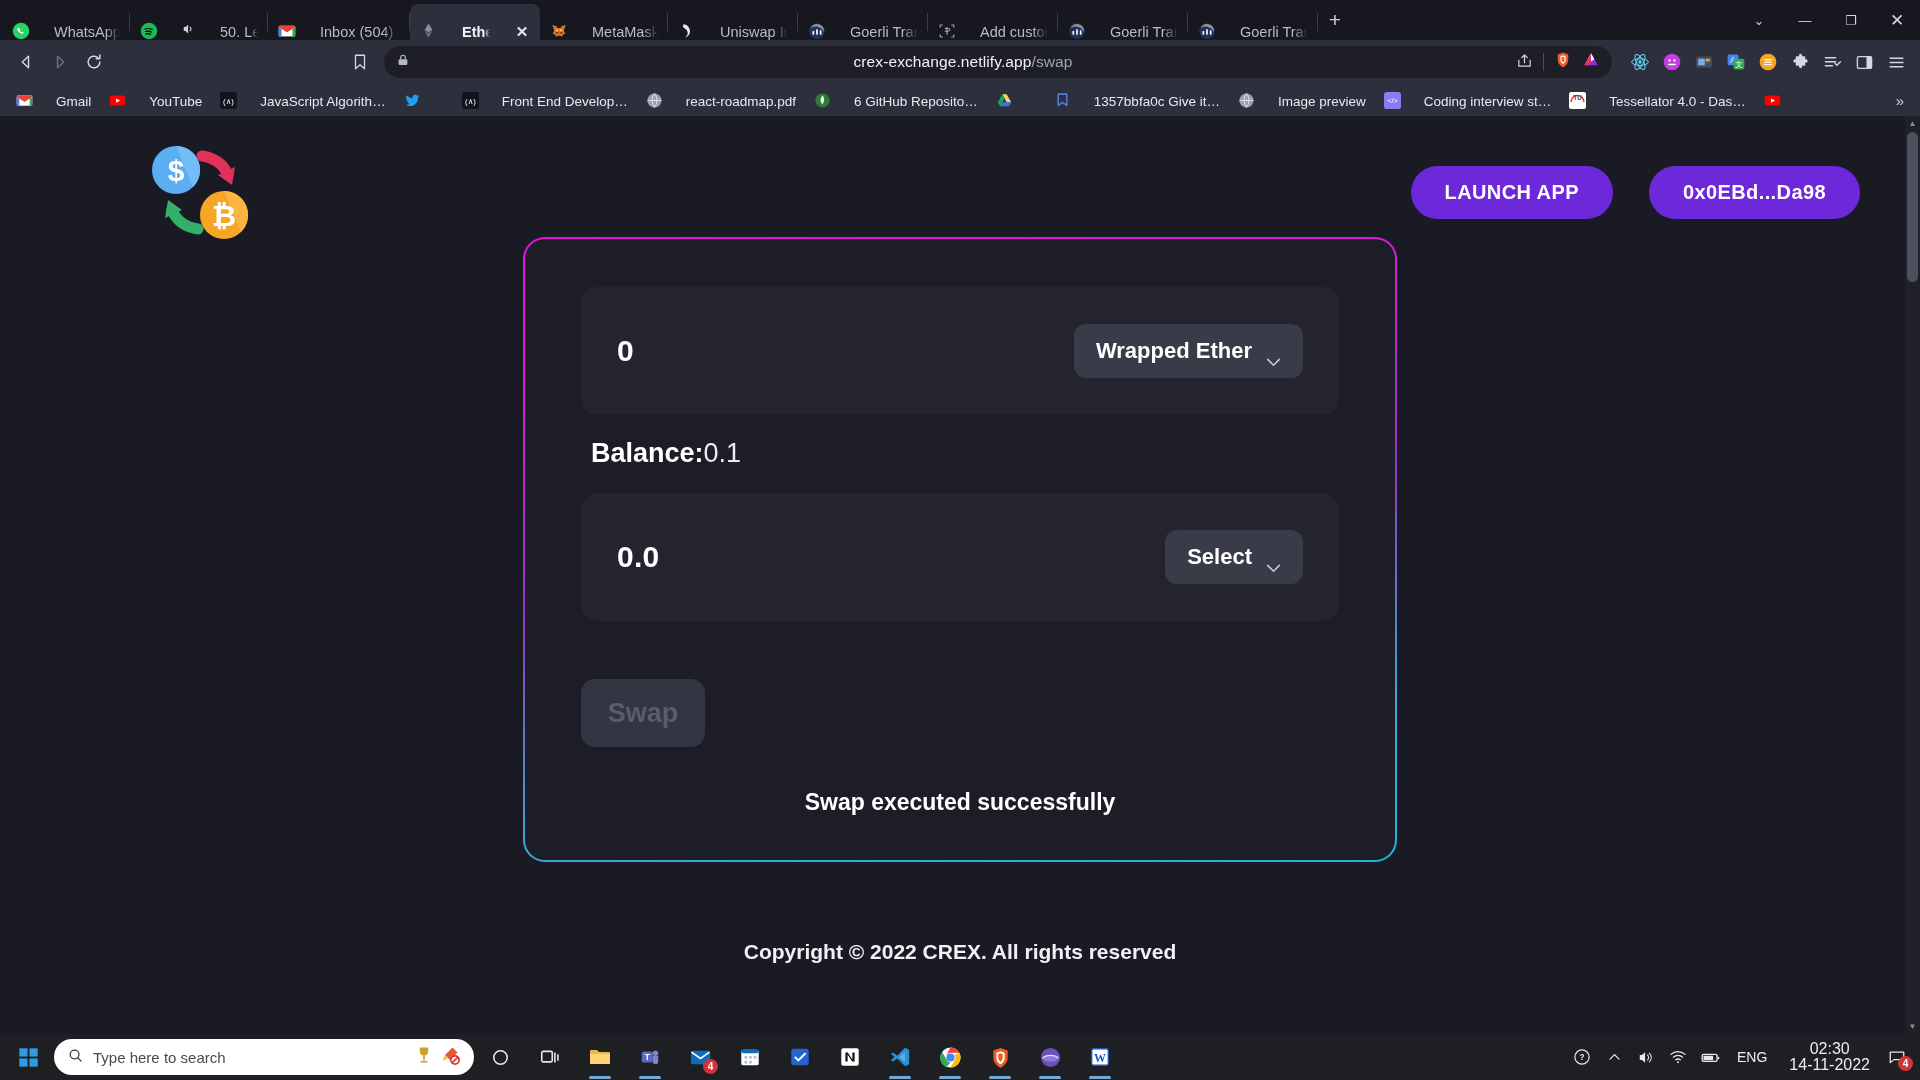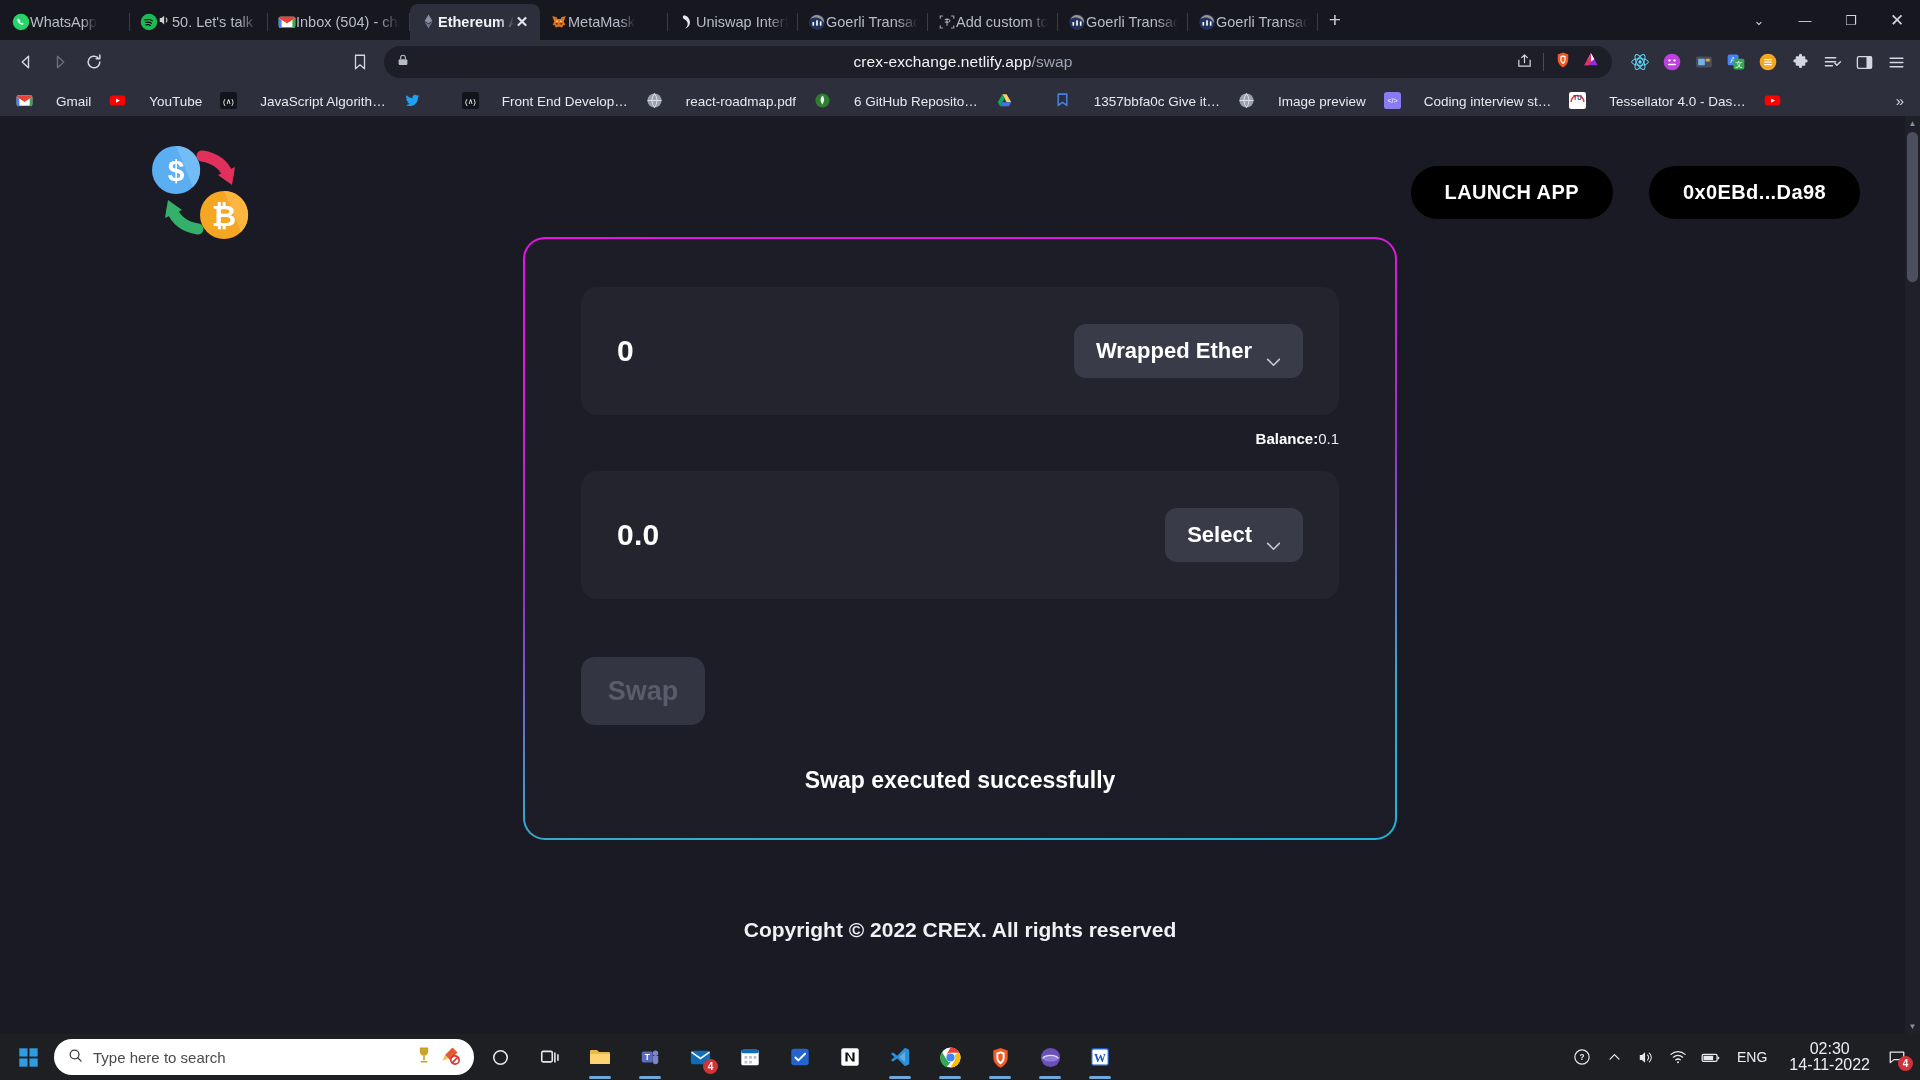--- a/index.html
+++ b/index.html
@@ -11,21 +11,21 @@
   }
 
   
   #browser { width:1920px; height:1080px; display:flex; flex-direction:column; background:#17171f; }
 
   .tabstrip {
     height:40px; background:#17171f; display:flex; align-items:flex-end;
     padding-left:2px; flex:0 0 40px; position:relative;
   }
   .tab {
-    height:36px; display:flex; align-items:center; gap:0;
+    height:36px; display:flex; align-items:flex-end; gap:24px;
     padding:0 10px; min-width:0; position:relative;
     color:#b8bcc8; font-size:14.5px; white-space:nowrap; overflow:hidden;
     border-radius:8px 8px 0 0;
   }
   .tab .label {
     overflow:hidden; text-overflow:clip; white-space:nowrap;
     -webkit-mask-image:linear-gradient(to right, #000 78%, transparent 100%);
     mask-image:linear-gradient(to right, #000 78%, transparent 100%);
   }
   .tab:not(.active)::after {
@@ -76,21 +76,21 @@
   .sb-up { top:0; } .sb-dn { bottom:0; }
   .sb-thumb { position:absolute; left:2px; top:16px; width:11px; height:150px;
               background:#4c505e; border-radius:6px; }
 
   .page { flex:1; padding:0 0 0 0; position:relative; }
 
   .apphead { display:flex; align-items:center; padding:24px 60px 0 140px; }
   .logo { width:120px; height:105px; position:relative; flex:0 0 120px; }
   .headbtns { margin-left:auto; display:flex; gap:36px; align-items:center; }
   .pinkbtn {
-    background:#000000; color:#ffffff; border:none; border-radius:30px;
+    background:#6d28d9; color:#ffffff; border:none; border-radius:30px;
     font-family:"Liberation Sans", sans-serif; font-weight:bold; font-size:20px;
     letter-spacing:.4px; padding:15px 34px;
   }
 
   .swapwrap { display:flex; justify-content:center; margin-top:-8px; }
   .swapcard {
     width:874px; border-radius:22px; padding:48px 56px 44px;
     background:#1e1e2a;
     border:2.2px solid transparent;
     background-image:
@@ -103,21 +103,21 @@
     background:#24242f; border-radius:16px; height:128px;
     display:flex; align-items:center; padding:0 36px; gap:16px;
   }
   .amount { font-size:30px; font-weight:bold; color:#ffffff; letter-spacing:.3px; }
   .tokenbtn {
     margin-left:auto; background:#3a3b48; color:#ffffff; border:none; border-radius:12px;
     font-family:"Liberation Sans", sans-serif; font-weight:bold; font-size:22px;
     padding:14px 22px; display:flex; align-items:center; gap:14px;
   }
   .chev { width:15px; height:9px; display:block; }
-  .balance { font-size:15px; font-weight:bold; color:#ffffff; margin:15px 0 24px 10px;text-align:right; }
+  .balance { font-size:27px; font-weight:bold; color:#ffffff; margin:23px 0 24px 10px; }
   .balance .bal-val { font-weight:normal; color:#e9ebf0; }
 
   .swapbtnwrap { display:flex; margin-top:58px; }
   .swapbtn {
     background:#343542; color:#5a5c6c; border:none; border-radius:14px;
     font-family:"Liberation Sans", sans-serif; font-weight:bold; font-size:27px;
     width:124px; height:68px;
   }
   .statusmsg { text-align:center; font-size:23px; font-weight:bold; color:#ffffff; margin-top:42px; }
 

